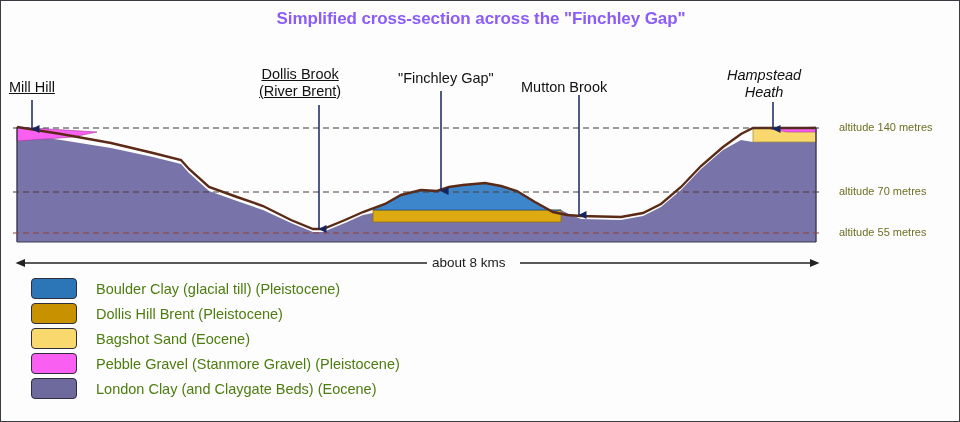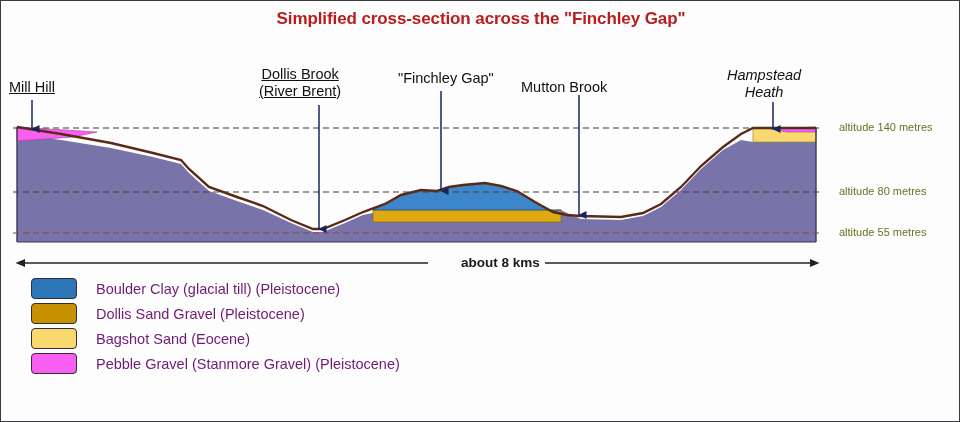--- a/index.html
+++ b/index.html
@@ -20,21 +20,21 @@
     overflow: hidden;
   }
   #title {
     position: absolute;
     left: 0;
     top: 8px;
     width: 960px;
     text-align: center;
     font-size: 17px;
     font-weight: bold;
-    color: #b91c1c;
+    color: #8b5cf6;
     letter-spacing: -0.1px;
   }
   .callout {
     position: absolute;
     font-size: 14.5px;
     color: #111111;
     line-height: 1.14;
     white-space: pre-line;
     text-align: center;
   }
@@ -66,21 +66,21 @@
   .swatch {
     width: 44px;
     height: 19px;
     border: 1px solid #2e2e3c;
     border-radius: 4px;
     flex: 0 0 auto;
   }
   .legend-label {
     margin-left: 19px;
     font-size: 14.5px;
-    color: #701a75;
+    color: #4d7c0f;
     white-space: nowrap;
   }
   svg { display: block; }
 </style>
 </head>
 <body>
 
 <div id="figure">
 
   <div id="title">Simplified cross-section across the "Finchley Gap"</div>
@@ -141,38 +141,42 @@
       <div class="callout" style="left: 258px; top: 65px; text-decoration: underline;">Dollis Brook
 (River Brent)</div>
       <div class="callout" style="left: 397px; top: 69px;">"Finchley Gap"</div>
       <div class="callout" style="left: 520px; top: 78px;">Mutton Brook</div>
       <div class="callout" style="left: 726px; top: 66px; font-style: italic;">Hampstead
 Heath</div>
     </div>
 
   <div id="altitude-labels">
       <div class="alt-label" style="left: 826px; top: 120px;">altitude 140 metres</div>
-      <div class="alt-label" style="left: 826px; top: 184px;">altitude 80 metres</div>
+      <div class="alt-label" style="left: 826px; top: 184px;">altitude 70 metres</div>
       <div class="alt-label" style="left: 826px; top: 225px;">altitude 55 metres</div>
     </div>
 
-  <div id="scale-text" style="left: 455px; top: 254px; font-weight: bold;">about 8 kms</div>
+  <div id="scale-text" style="left: 426px; top: 254px;">about 8 kms</div>
 
   <div id="legend">
       <div class="legend-row">
         <div class="swatch" style="background: rgb(44, 118, 183);"></div>
         <div class="legend-label">Boulder Clay (glacial till) (Pleistocene)</div>
       </div>
       <div class="legend-row">
         <div class="swatch" style="background: rgb(199, 145, 0);"></div>
-        <div class="legend-label">Dollis Sand Gravel (Pleistocene)</div>
+        <div class="legend-label">Dollis Hill Brent (Pleistocene)</div>
       </div>
       <div class="legend-row">
         <div class="swatch" style="background: rgb(249, 217, 109);"></div>
         <div class="legend-label">Bagshot Sand (Eocene)</div>
       </div>
       <div class="legend-row">
         <div class="swatch" style="background: rgb(249, 95, 240);"></div>
         <div class="legend-label">Pebble Gravel (Stanmore Gravel) (Pleistocene)</div>
       </div>
+      <div class="legend-row">
+        <div class="swatch" style="background: rgb(111, 106, 158);"></div>
+        <div class="legend-label">London Clay (and Claygate Beds) (Eocene)</div>
+      </div>
     </div>
 
 </div>
 
 </body></html>

